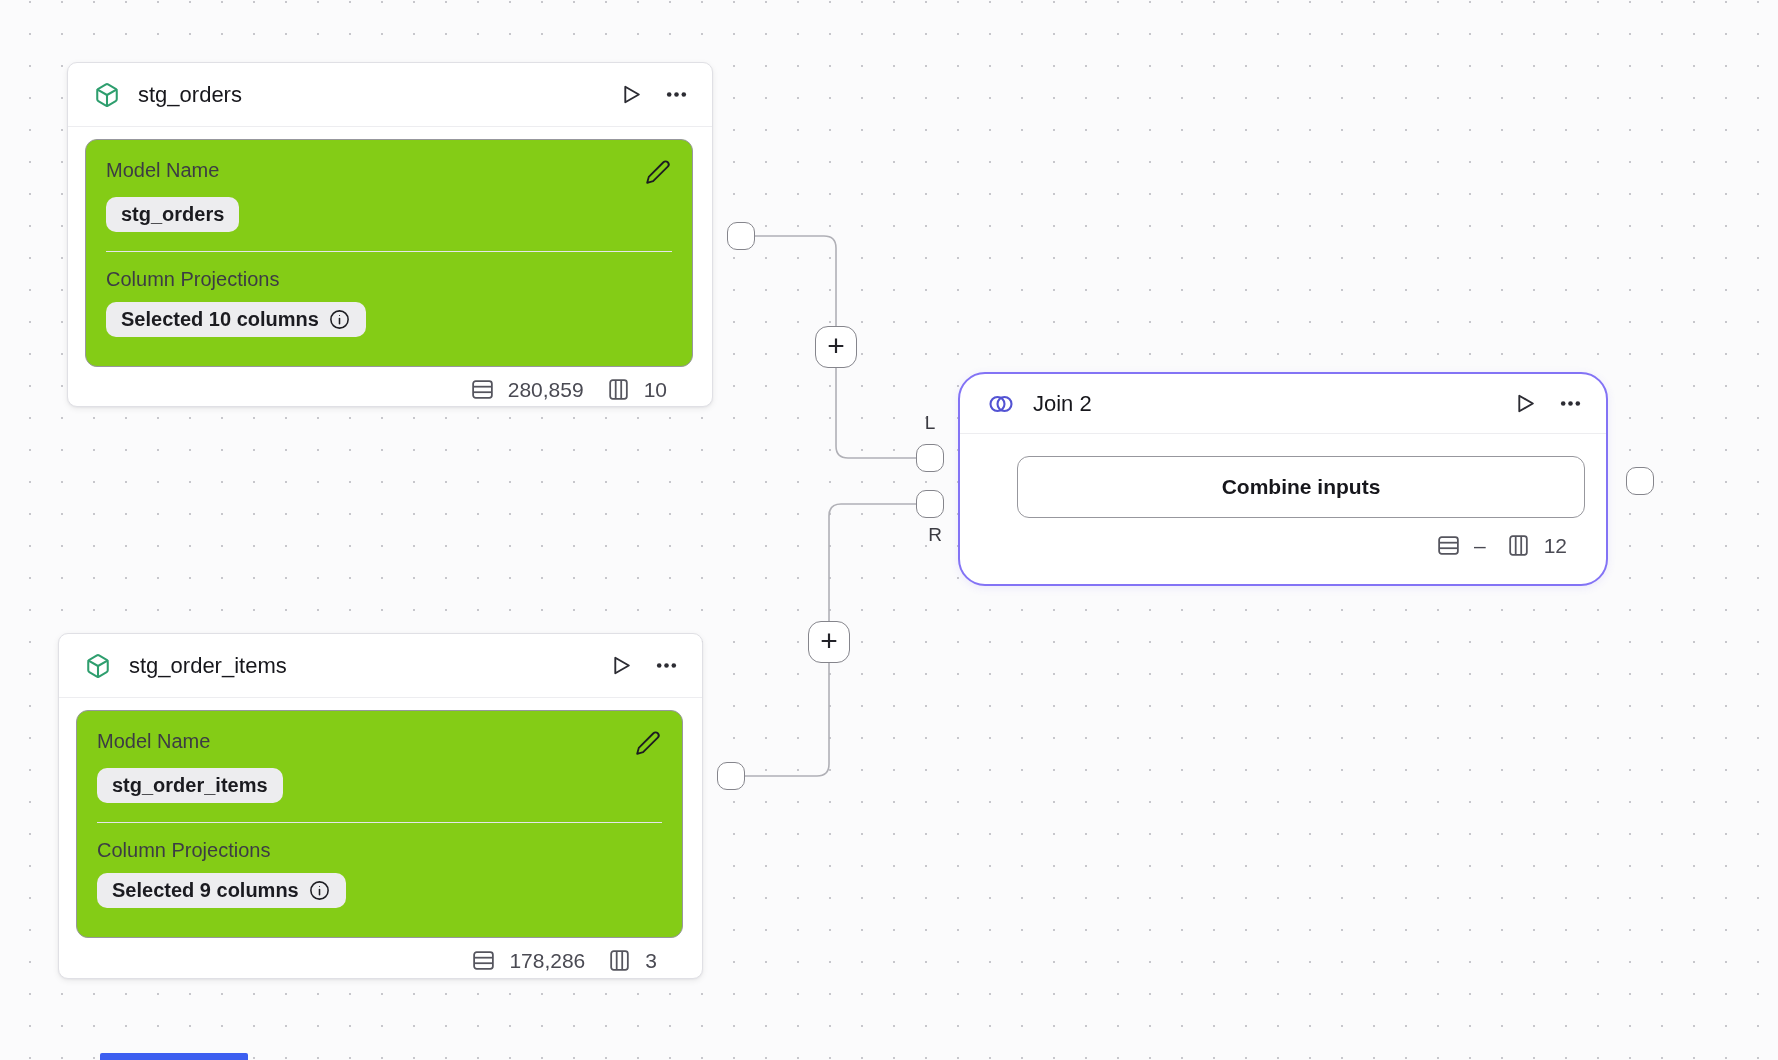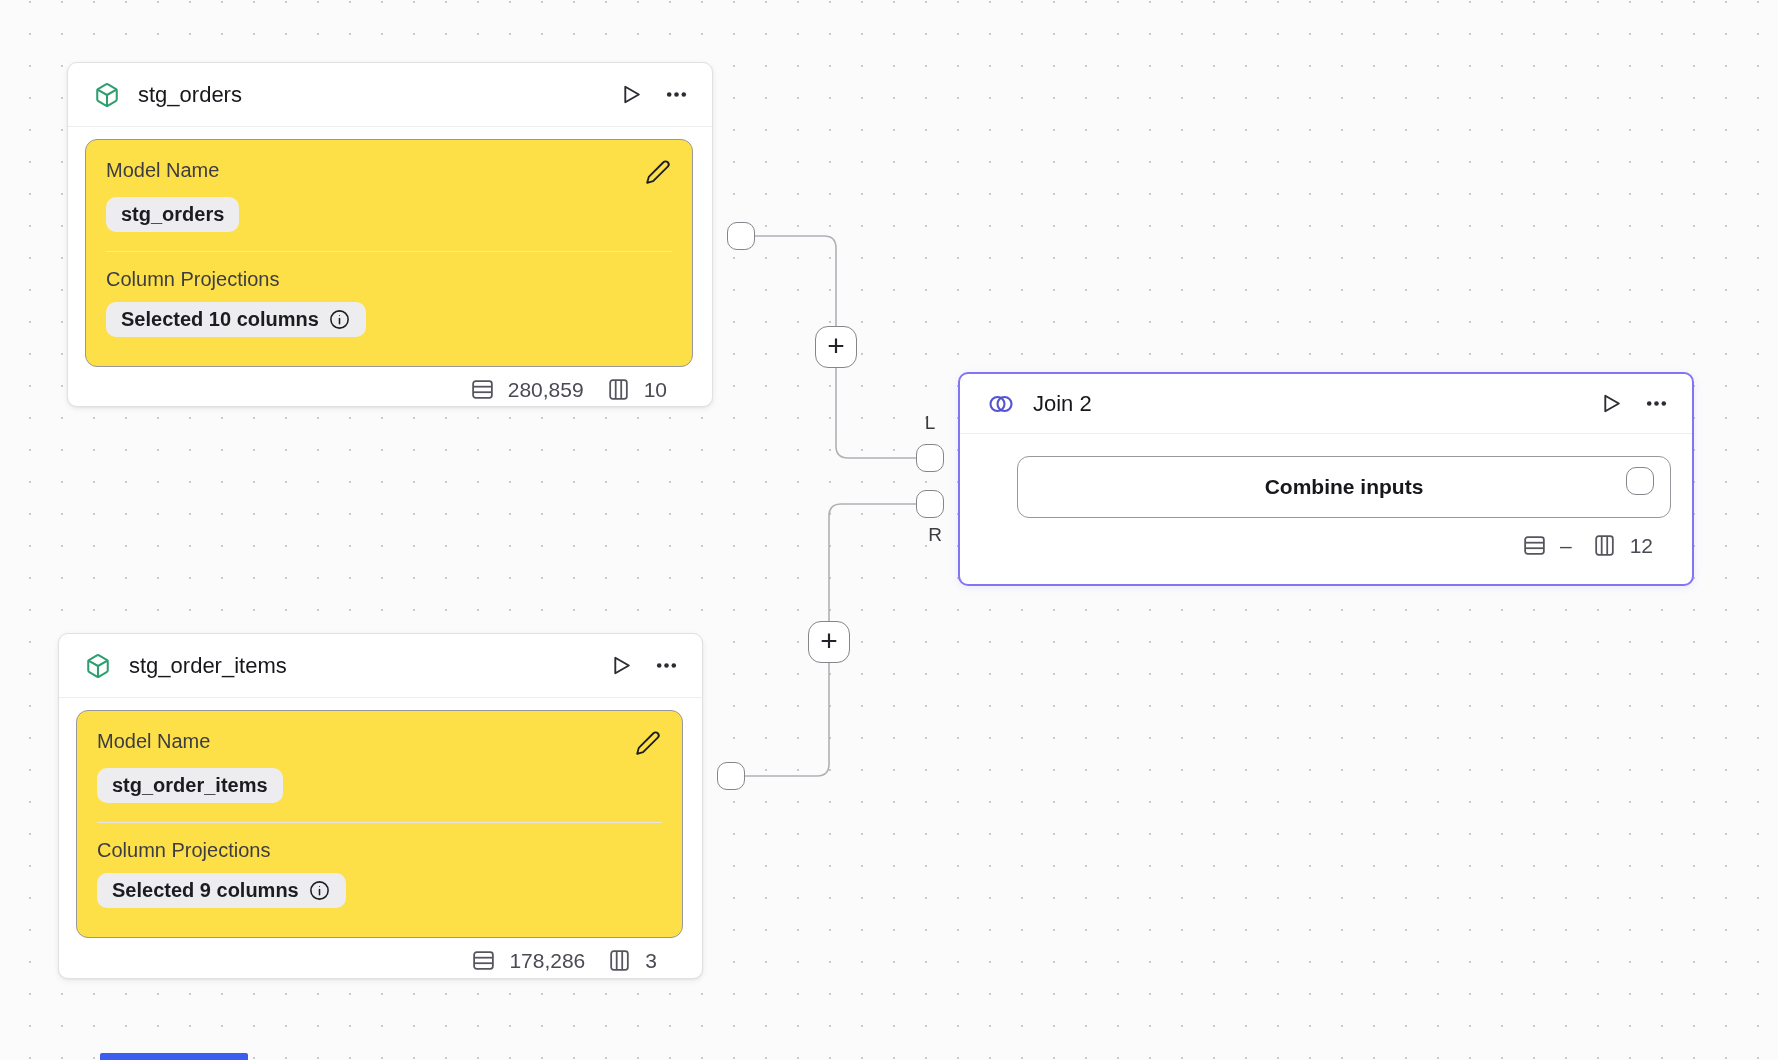--- a/index.html
+++ b/index.html
@@ -49,21 +49,21 @@
   .icon-btn {
     background: none; border: none; padding: 0; cursor: pointer;
     display: flex; align-items: center; justify-content: center;
     width: 28px; height: 28px; flex: none;
   }
 
   .node-body { flex: none; padding: 12px 19px 0 17px; }
   .inner-card {
     border: 1.5px solid #97979d;
     border-radius: 12px;
-    background: #fde047;
+    background: #84cc16;
     height: 228px;
     padding: 18px 20px 0;
   }
   .field-row { display: flex; align-items: flex-start; justify-content: space-between; }
   .field-label { font-size: 20px; font-weight: 500; color: #3c3c44; line-height: 1.2; }
   .chip {
     display: inline-flex; align-items: center; gap: 9px;
     background: #ededef; border-radius: 10px;
     padding: 6px 15px;
     margin-top: 11px;
@@ -254,21 +254,21 @@
             <rect x="4" y="3" width="16" height="18" rx="2.5"></rect>
             <line x1="9.3" y1="3" x2="9.3" y2="21"></line>
             <line x1="14.6" y1="3" x2="14.6" y2="21"></line>
           </svg>
           <span class="stat-value">3</span>
         </span>
       </div>
     </div>
   </div>
 
-  <div class="node node--accent" style="left:958px; top:372px; width:736px; height:214px;">
+  <div class="node node--accent" style="left:958px; top:372px; width:650px; height:214px;border-radius:27px;">
     <div class="node-header">
       <span class="hdr-icon">
         <svg width="28" height="28" viewBox="0 0 24 24" fill="none" stroke="#5353d3" stroke-width="1.8">
           <circle cx="9" cy="12" r="6"></circle>
           <circle cx="15" cy="12" r="6"></circle>
         </svg>
       </span>
       <span class="node-title">Join 2</span>
       <button class="icon-btn">
         <svg width="25" height="25" viewBox="0 0 24 24" fill="none" stroke="#2c2c33" stroke-width="1.8" stroke-linejoin="round">

